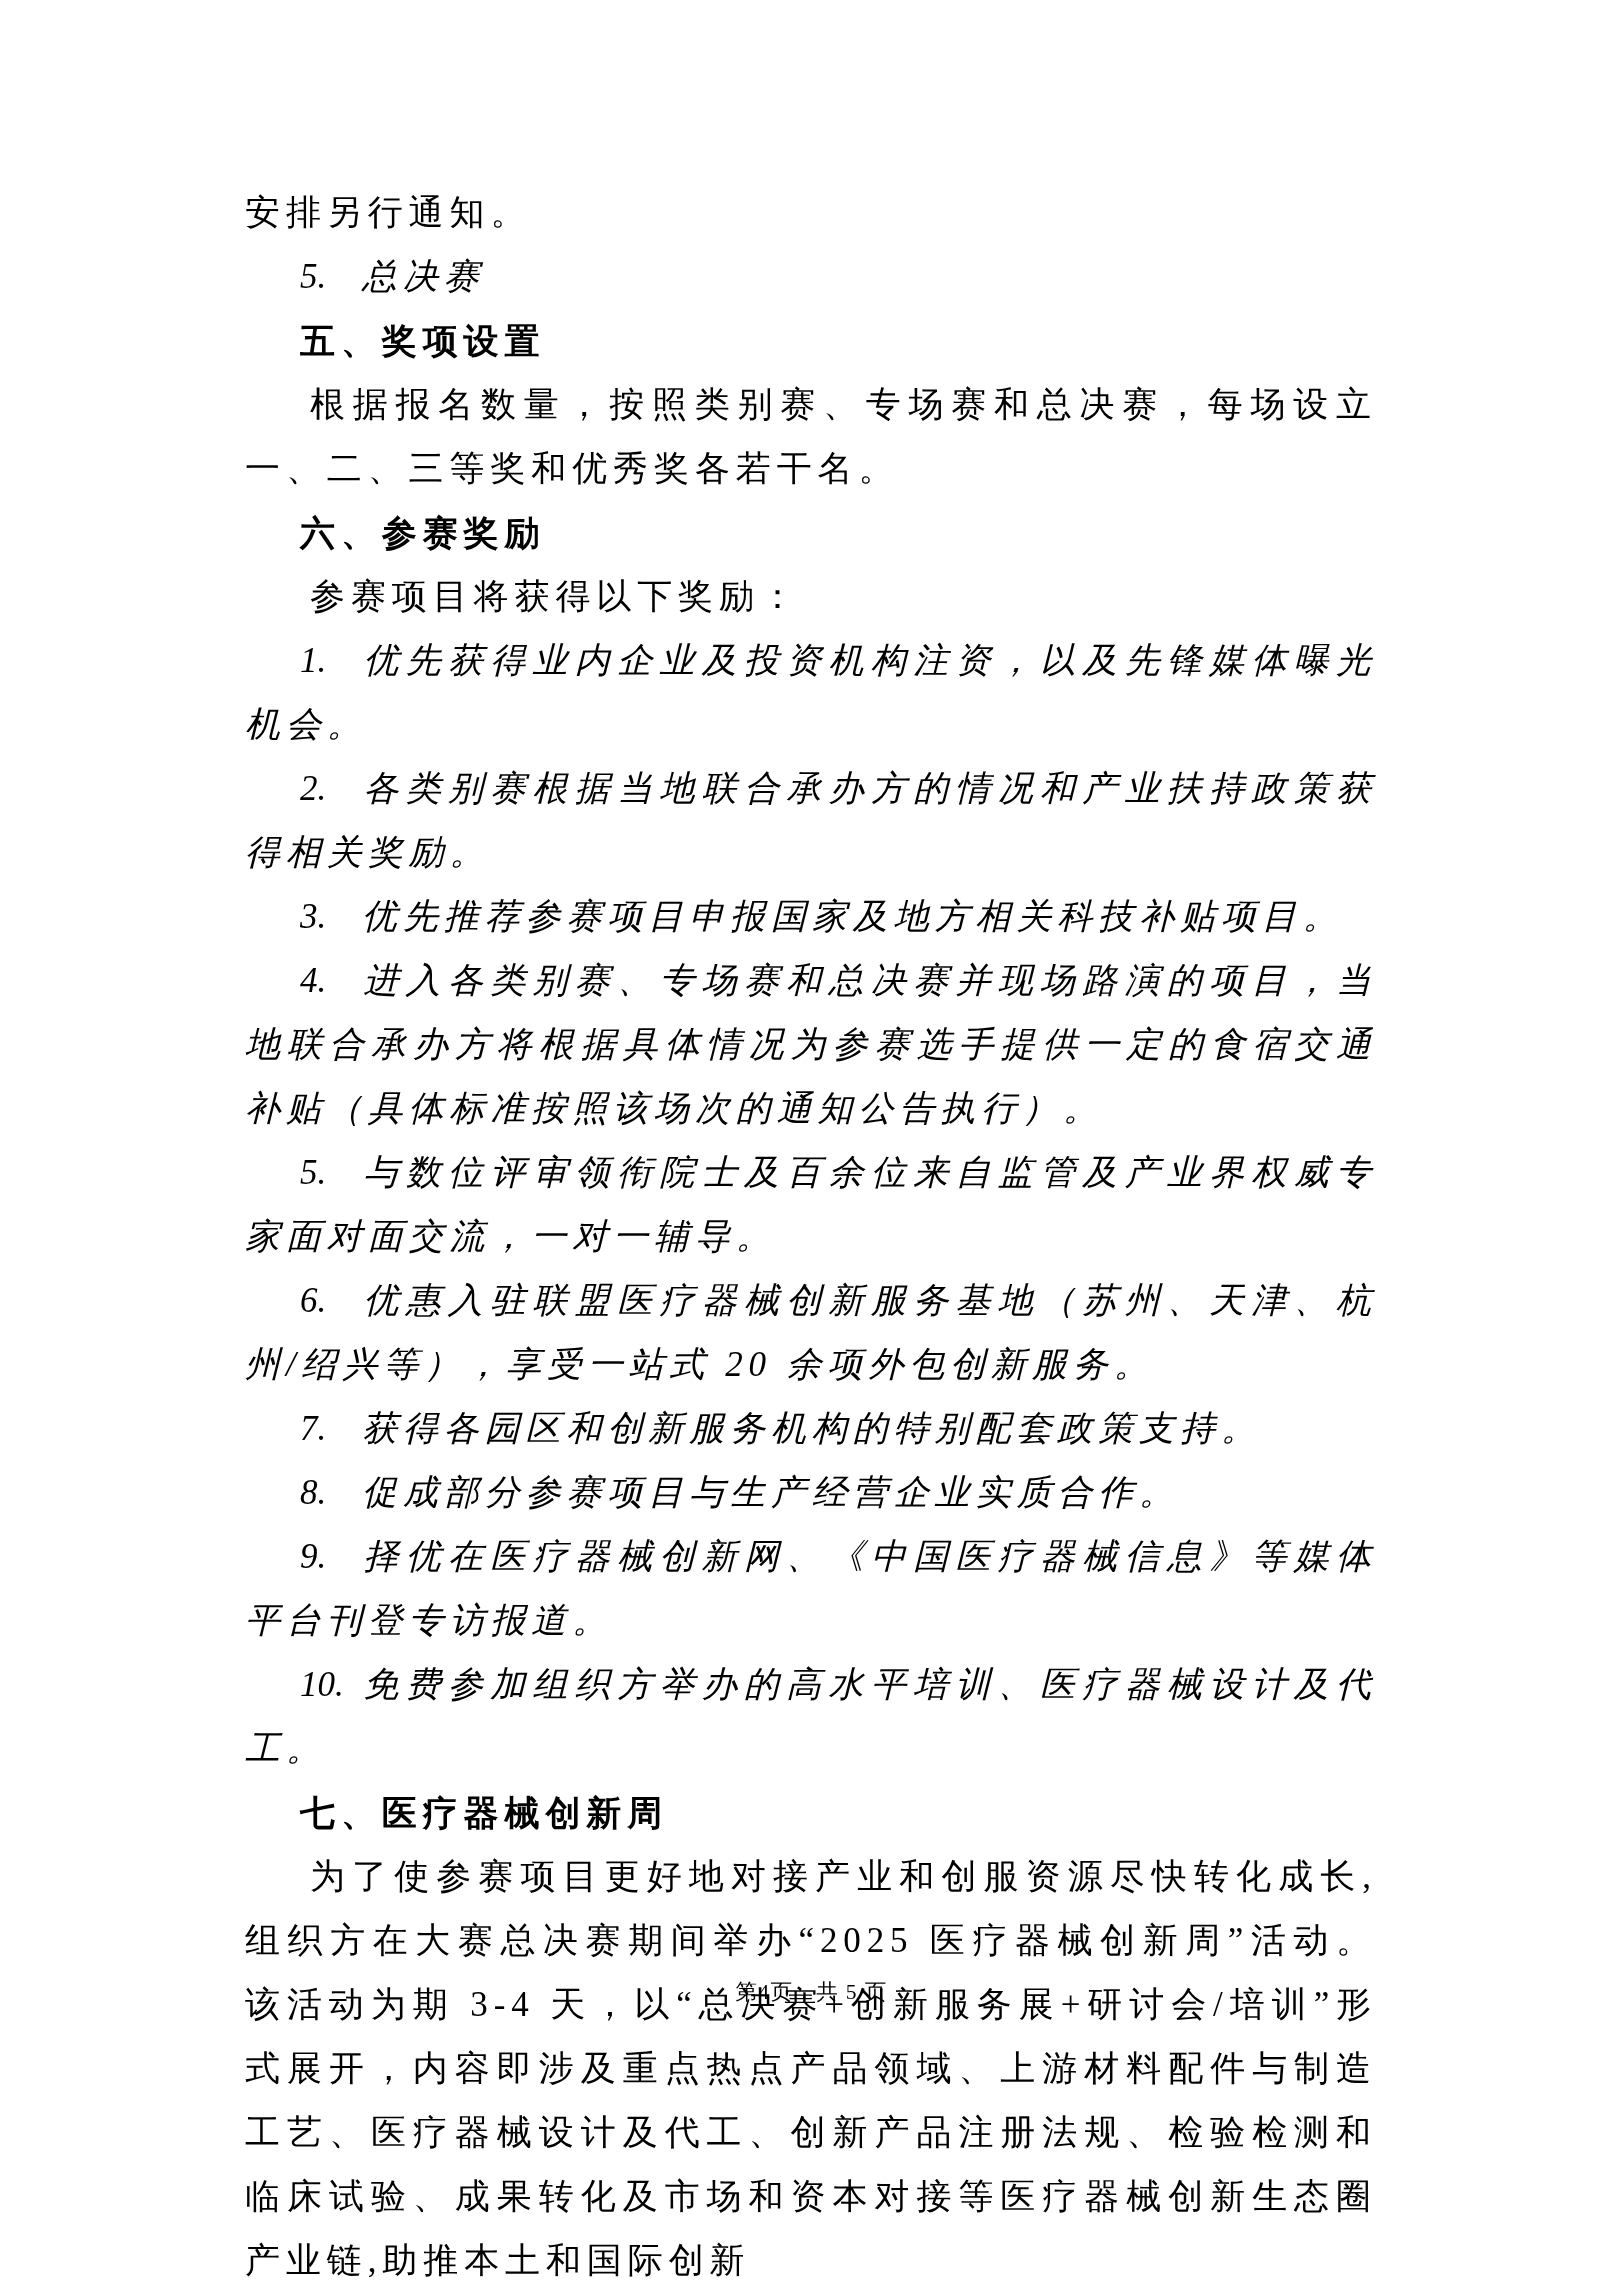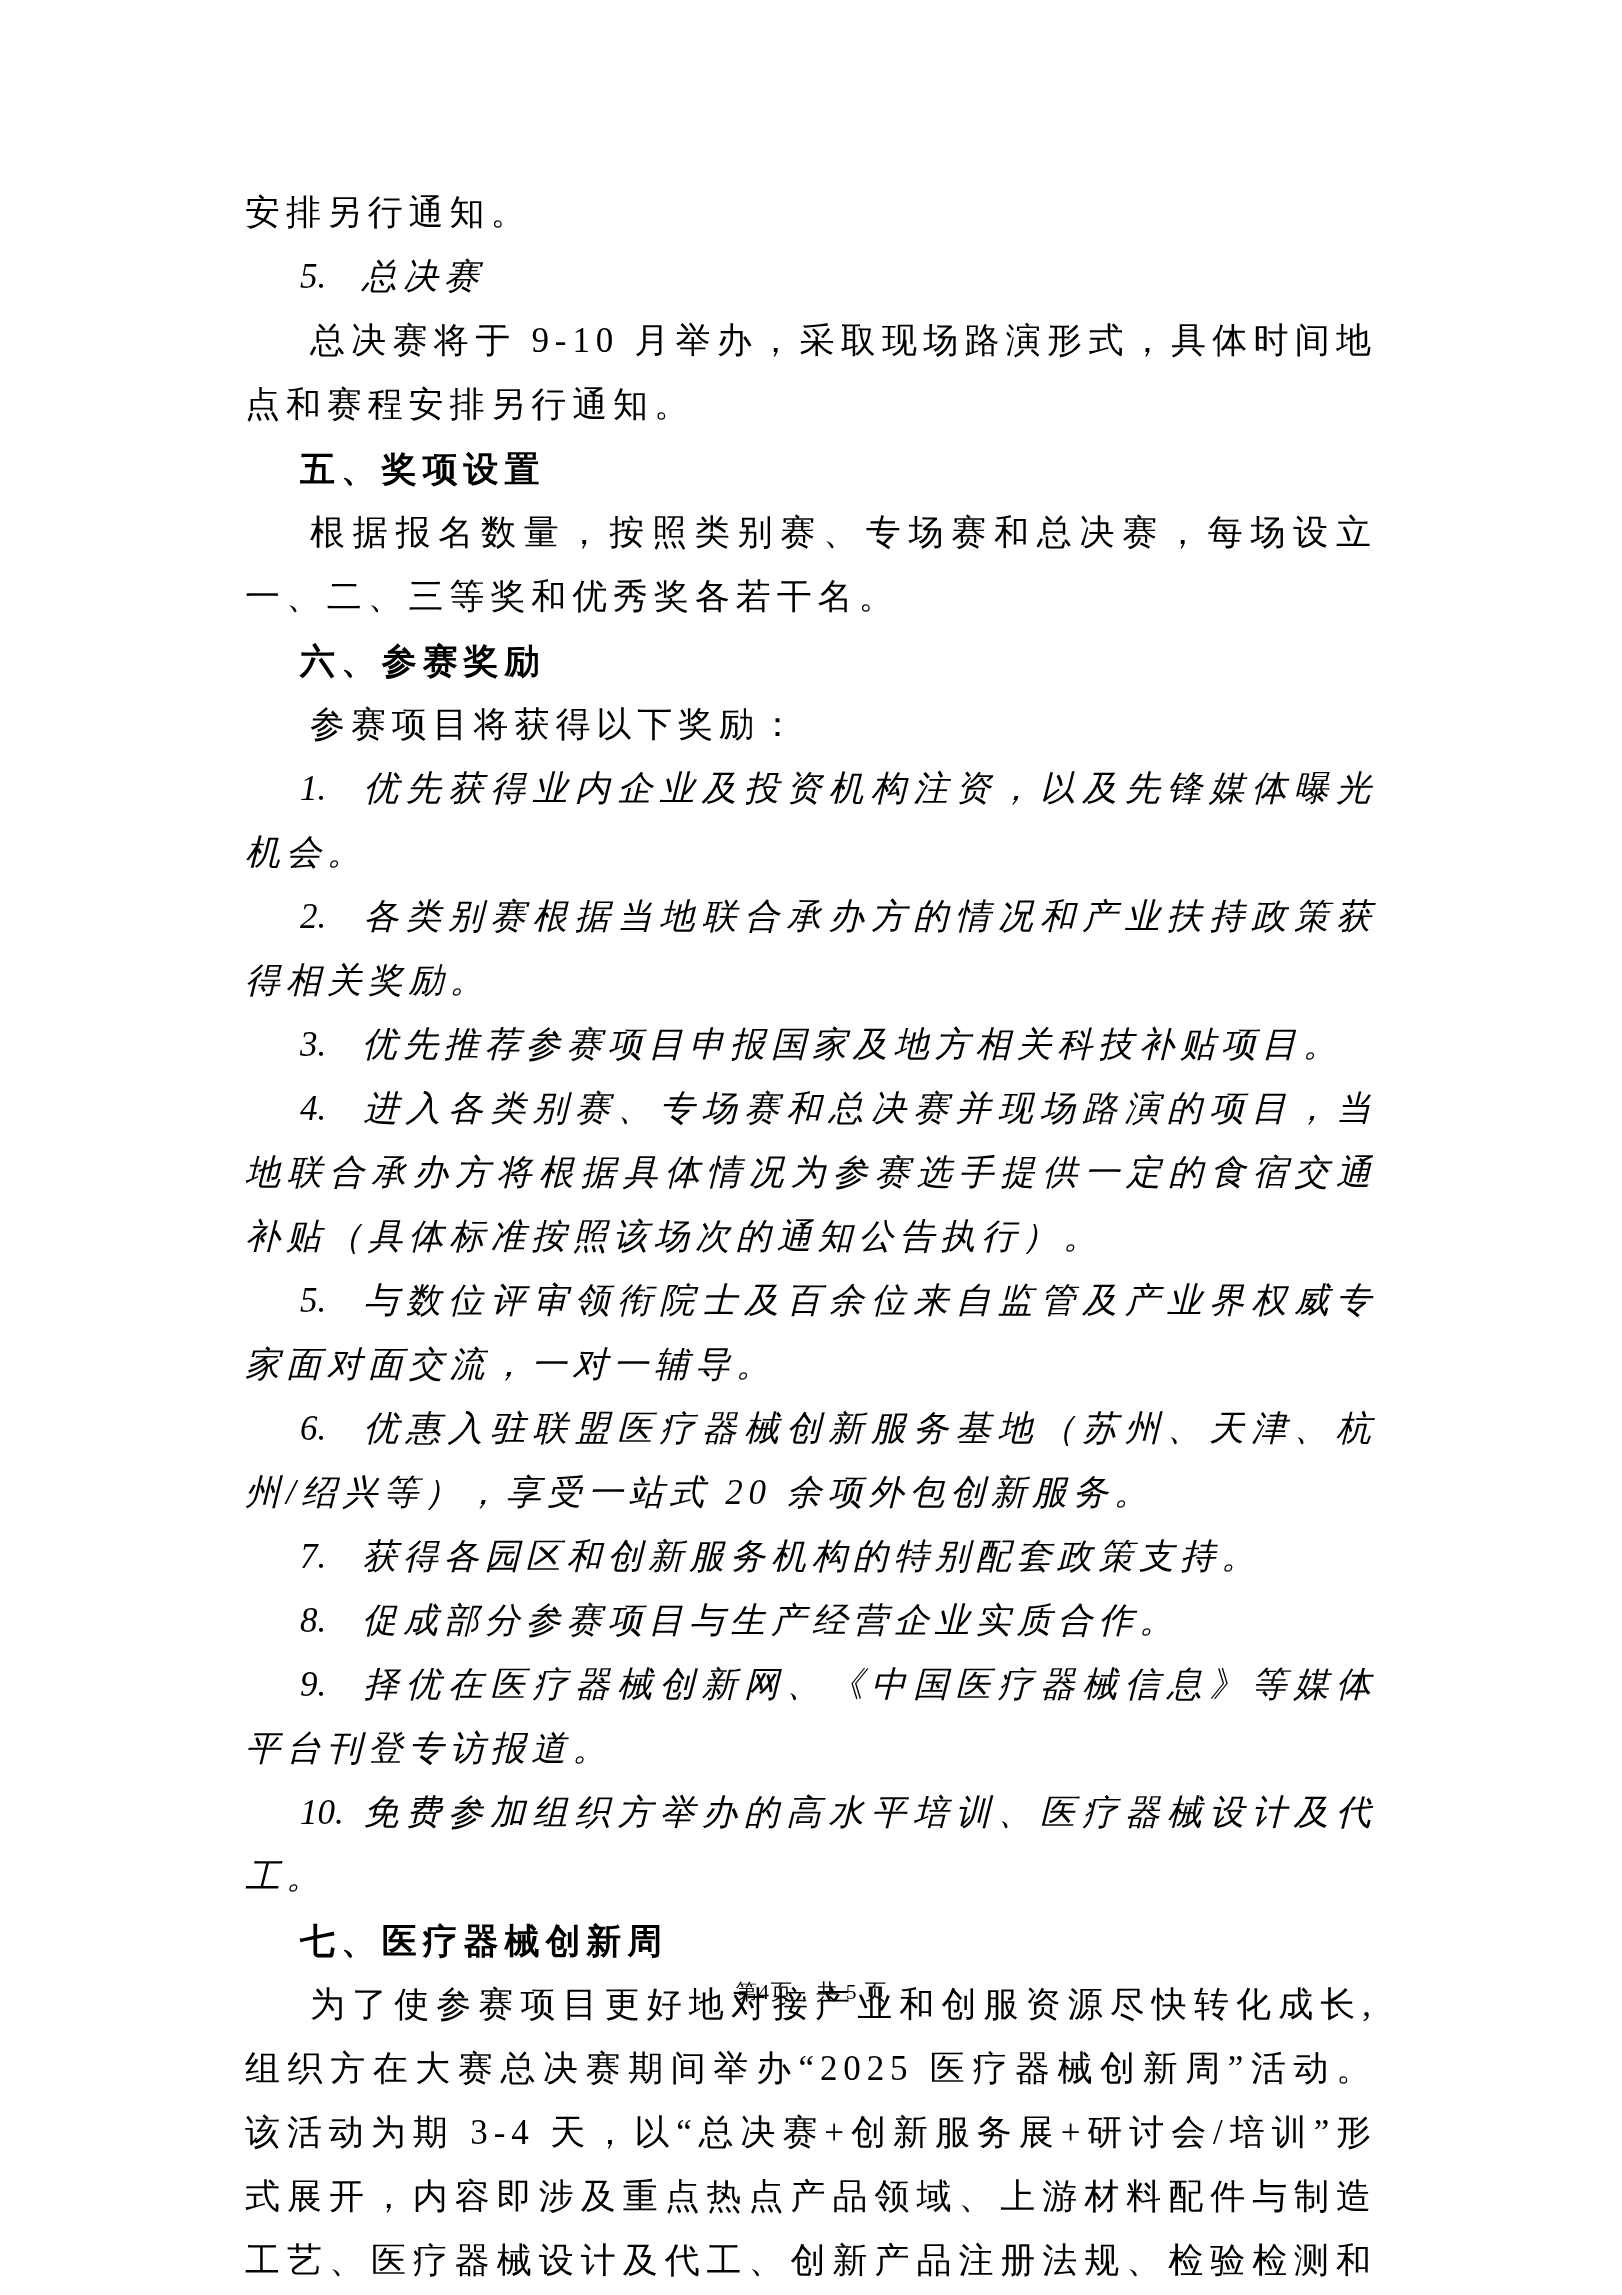--- a/index.html
+++ b/index.html
@@ -61,21 +61,20 @@
 </head>
 <body>
 
 <div class="page">
   <div class="content">
 
     <p class="line cont">安排另行通知。</p>
 
     <p class="line num-item"><span class="num">5.</span><span>总决赛</span></p>
 
-    <p class="line para">总决赛将于 9-10 月举办，采取现场路演形式，具体时间地点和赛程安排另行通知。</p>
 
     <h2 class="line heading">五、奖项设置</h2>
 
     <p class="line para">根据报名数量，按照类别赛、专场赛和总决赛，每场设立一、二、三等奖和优秀奖各若干名。</p>
 
     <h2 class="line heading">六、参赛奖励</h2>
 
     <p class="line para">参赛项目将获得以下奖励：</p>
 
     <p class="line num-item"><span class="num">1.</span><span>优先获得业内企业及投资机构注资，以及先锋媒体曝光机会。</span></p>

